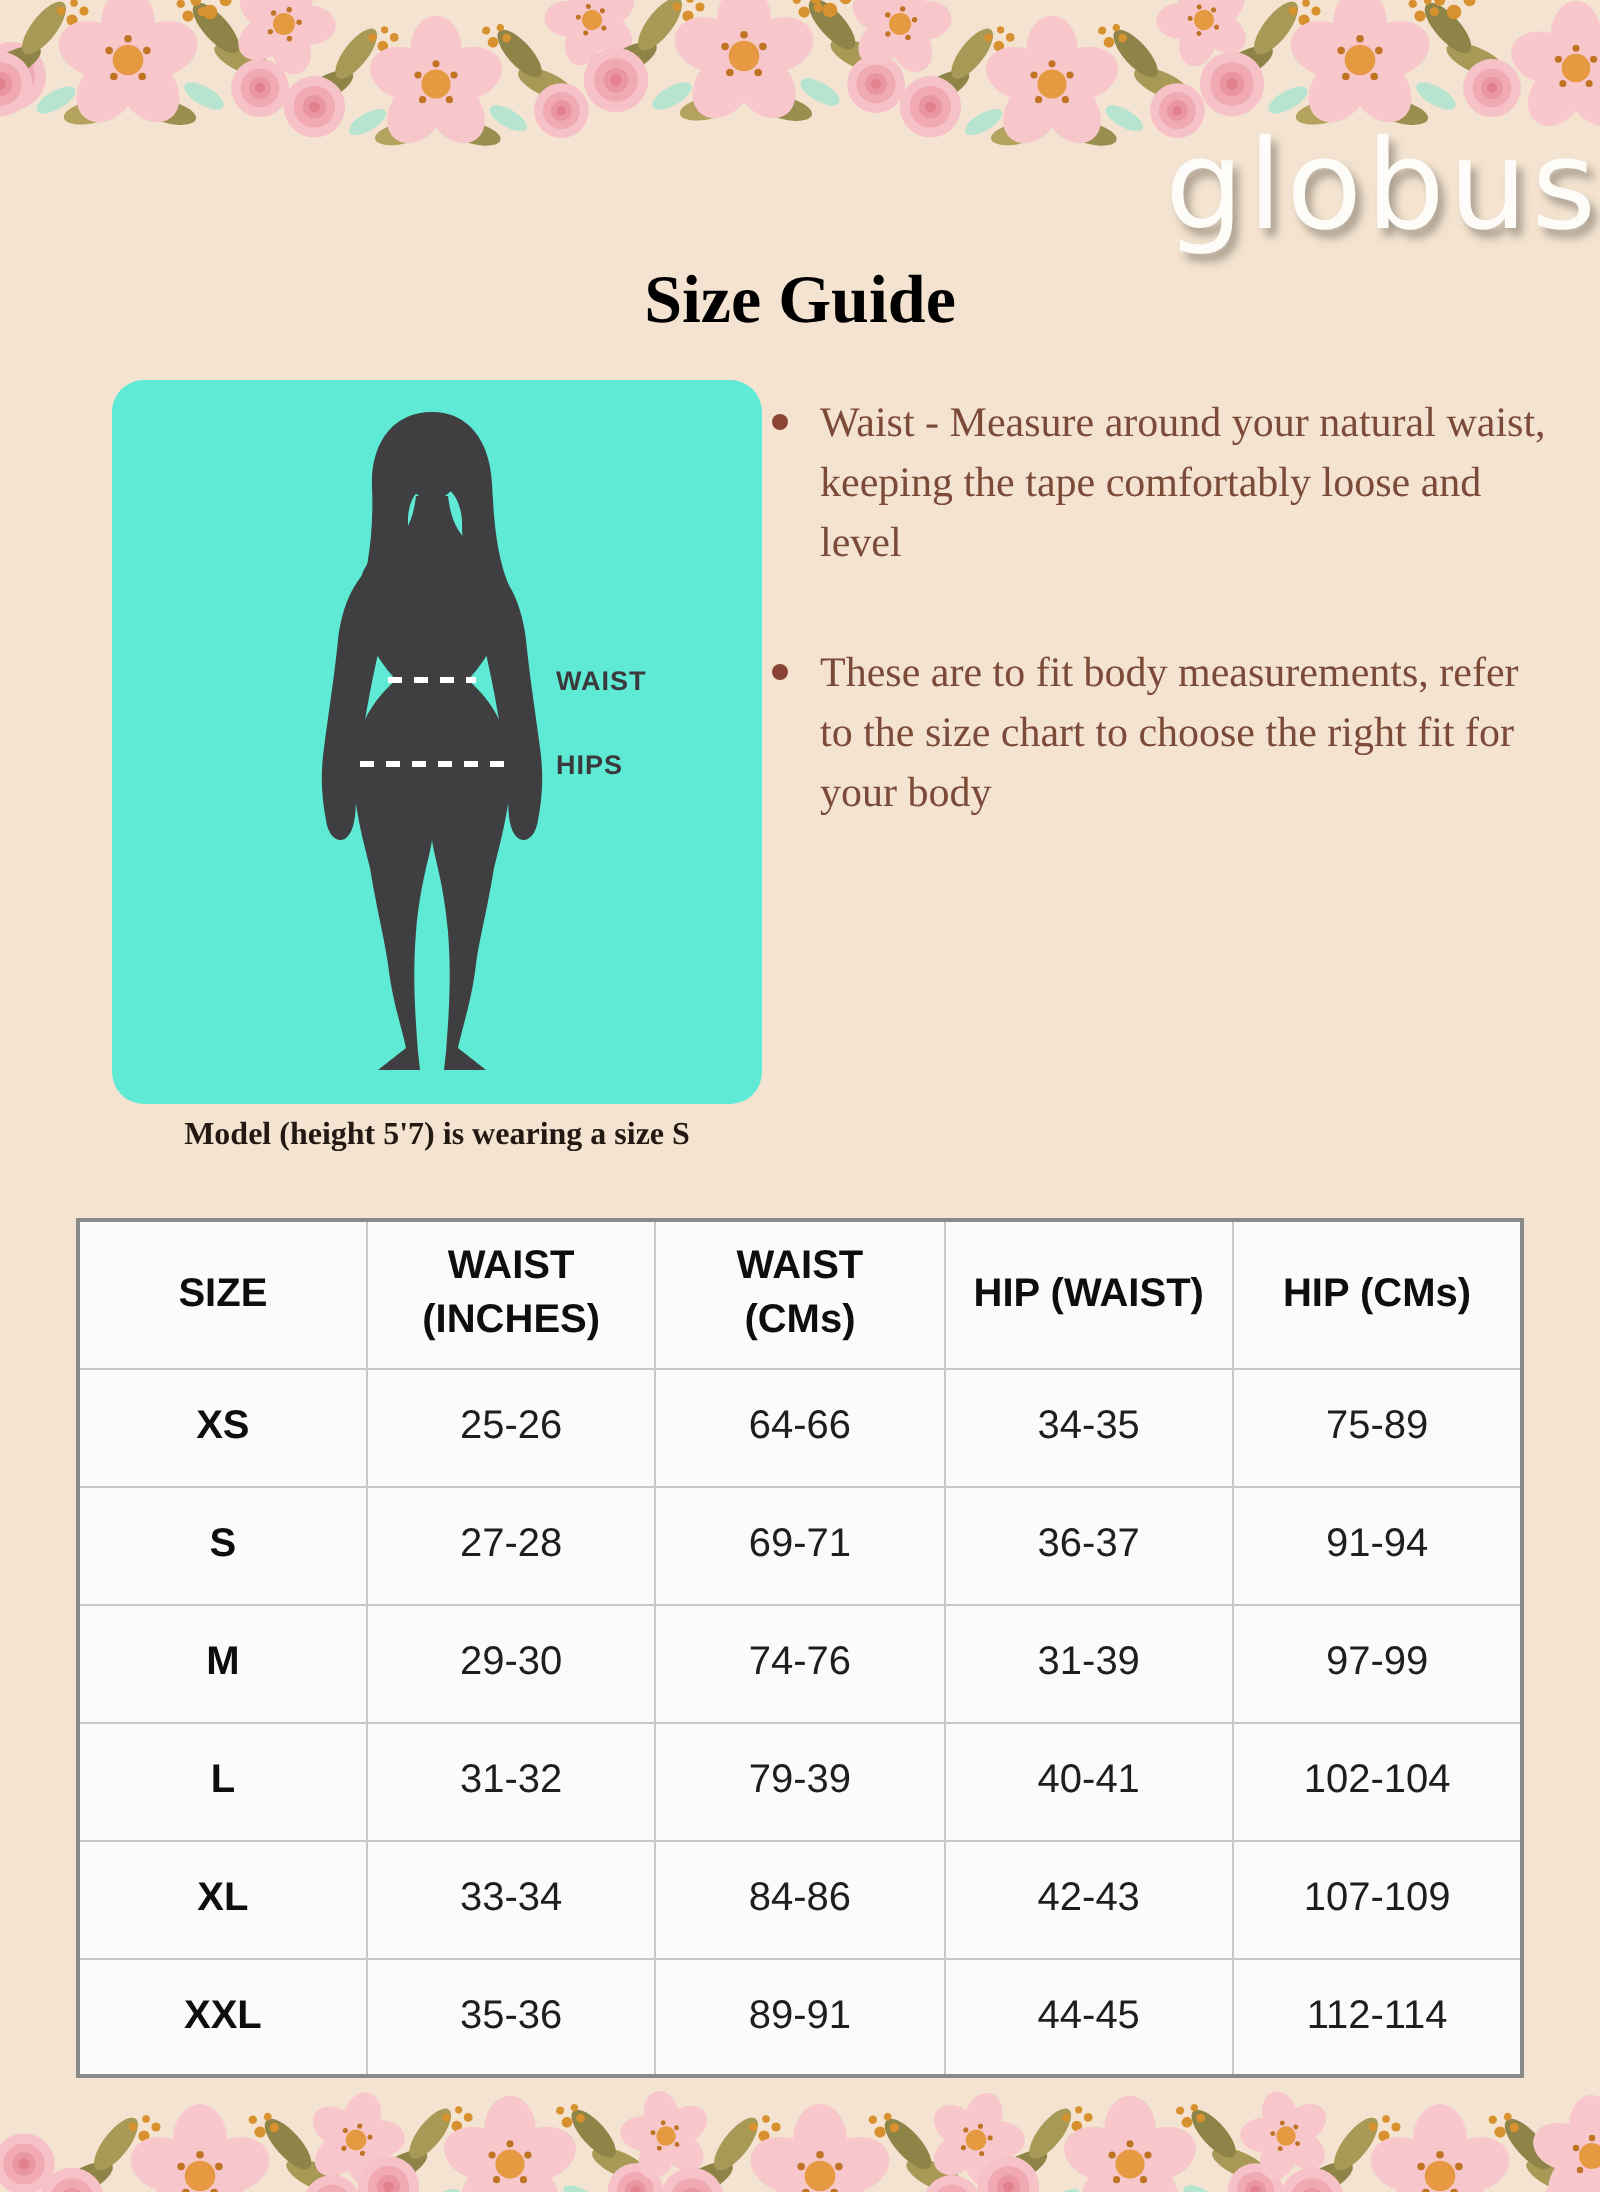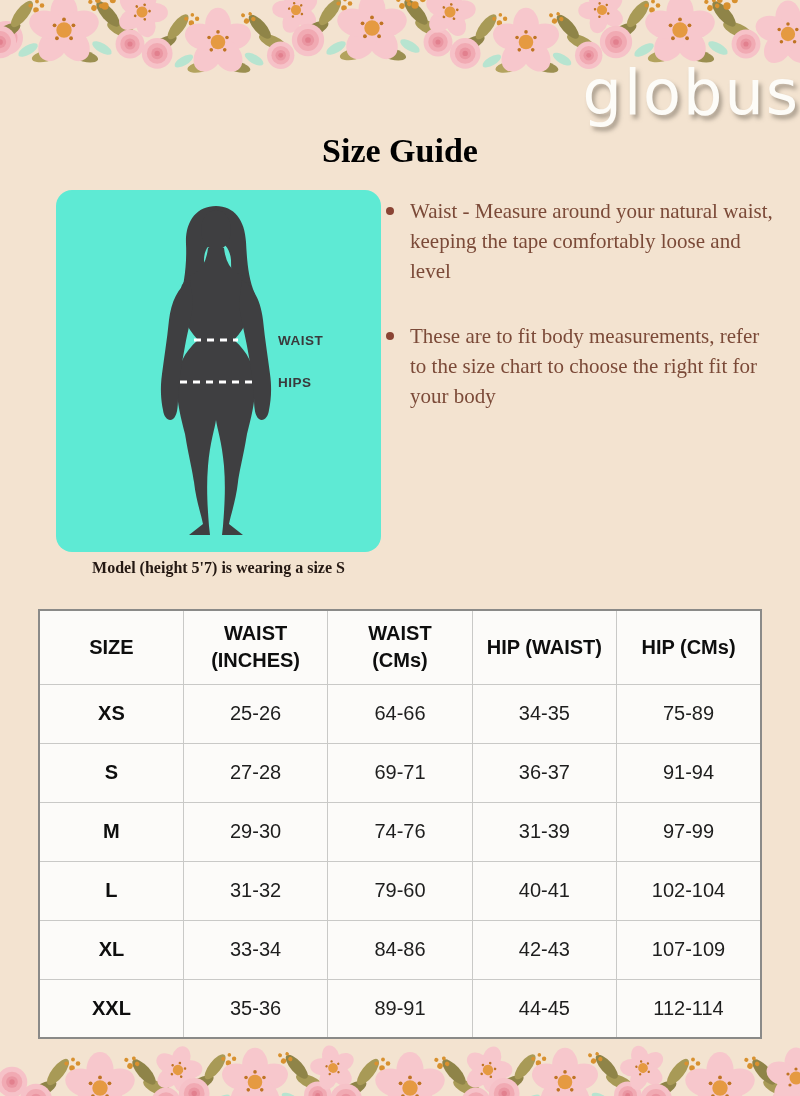--- a/index.html
+++ b/index.html
@@ -296,21 +296,21 @@
         <tr>
           <td>M</td>
           <td>29-30</td>
           <td>74-76</td>
           <td>31-39</td>
           <td>97-99</td>
         </tr>
         <tr>
           <td>L</td>
           <td>31-32</td>
-          <td>79-60</td>
+          <td>79-39</td>
           <td>40-41</td>
           <td>102-104</td>
         </tr>
         <tr>
           <td>XL</td>
           <td>33-34</td>
           <td>84-86</td>
           <td>42-43</td>
           <td>107-109</td>
         </tr>

